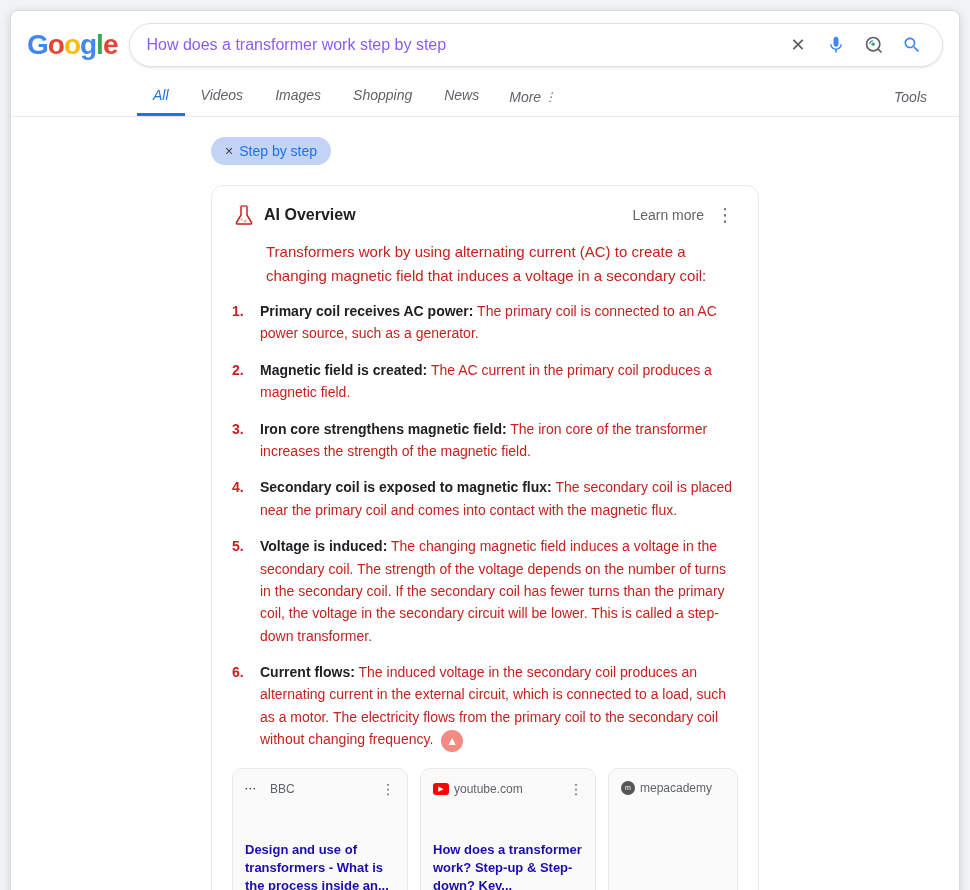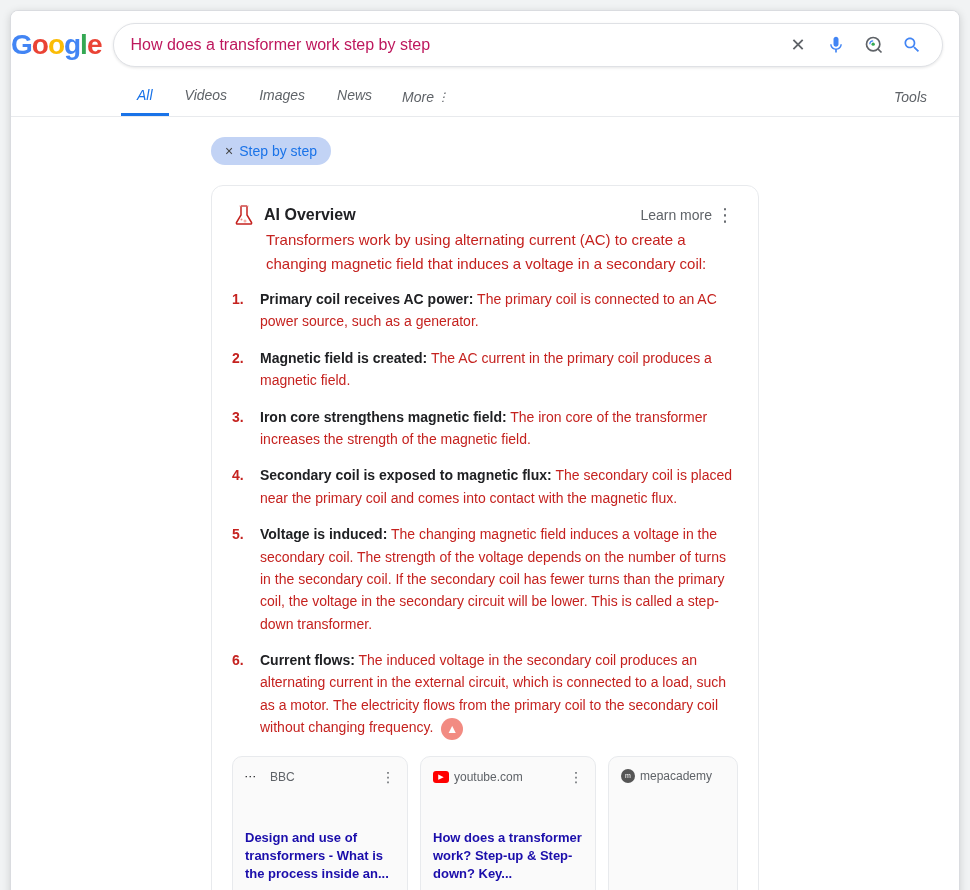--- a/index.html
+++ b/index.html
@@ -16,21 +16,21 @@
       width: 950px;
       background: #fff;
       border: 1px solid #dadce0;
       border-radius: 8px;
       overflow: hidden;
       box-shadow: 0 2px 8px rgba(0,0,0,0.15);
     }
     
     .header {
       background: #fff;
-      padding: 12px 16px 0 0;
+      padding: 12px 16px 0 16px;
       border-bottom: 1px solid #e8eaed;
     }
     .header-top {
       display: flex;
       align-items: center;
       gap: 12px;
       margin-bottom: 10px;
     }
     .google-logo {
       font-size: 28px;
@@ -51,21 +51,21 @@
       height: 44px;
       background: #fff;
       box-shadow: 0 1px 3px rgba(0,0,0,0.1);
       gap: 8px;
     }
     .search-input {
       flex: 1;
       border: none;
       outline: none;
       font-size: 16px;
-      color: #be185d;
+      color: #8b5cf6;
       background: transparent;
     }
     .search-icons {
       display: flex;
       align-items: center;
       gap: 10px;
     }
     .icon-btn {
       cursor: pointer;
       display: flex;
@@ -148,39 +148,40 @@
       margin: 12px 200px 12px 200px;
       background: #fff;
       border: 1px solid #e8eaed;
       border-radius: 12px;
       padding: 16px 20px;
     }
     .ai-header {
       display: flex;
       align-items: center;
       justify-content: space-between;
-      margin-bottom: 0;
+      margin-bottom: 12px;
     }
     .ai-header-left {
       display: flex;
       align-items: center;
       gap: 8px;
     }
     .ai-flask-icon {
       width: 24px;
       height: 24px;
     }
     .ai-title {
       font-size: 16px;
       font-weight: 600;
       color: #202124;
     }
     .ai-header-right {
       display: flex;
       align-items: center;
+      gap: 8px;
     }
     .learn-more {
       font-size: 14px;
       color: #5f6368;
       cursor: pointer;
     }
     .more-dots {
       font-size: 18px;
       color: #5f6368;
       cursor: pointer;
@@ -355,20 +356,21 @@
             </svg>
           </button>
         </div>
       </div>
     </div>
 
     <div class="nav-tabs">
       <a class="nav-tab active">All</a>
       <a class="nav-tab">Videos</a>
       <a class="nav-tab">Images</a>
+      <a class="nav-tab">Shopping</a>
       <a class="nav-tab">News</a>
       <div class="nav-more">
         <span>More</span>
         <span style="font-size:12px;">⋮</span>
       </div>
       <div class="tools-tab">Tools</div>
     </div>
   </div>
 
   <div class="main">

